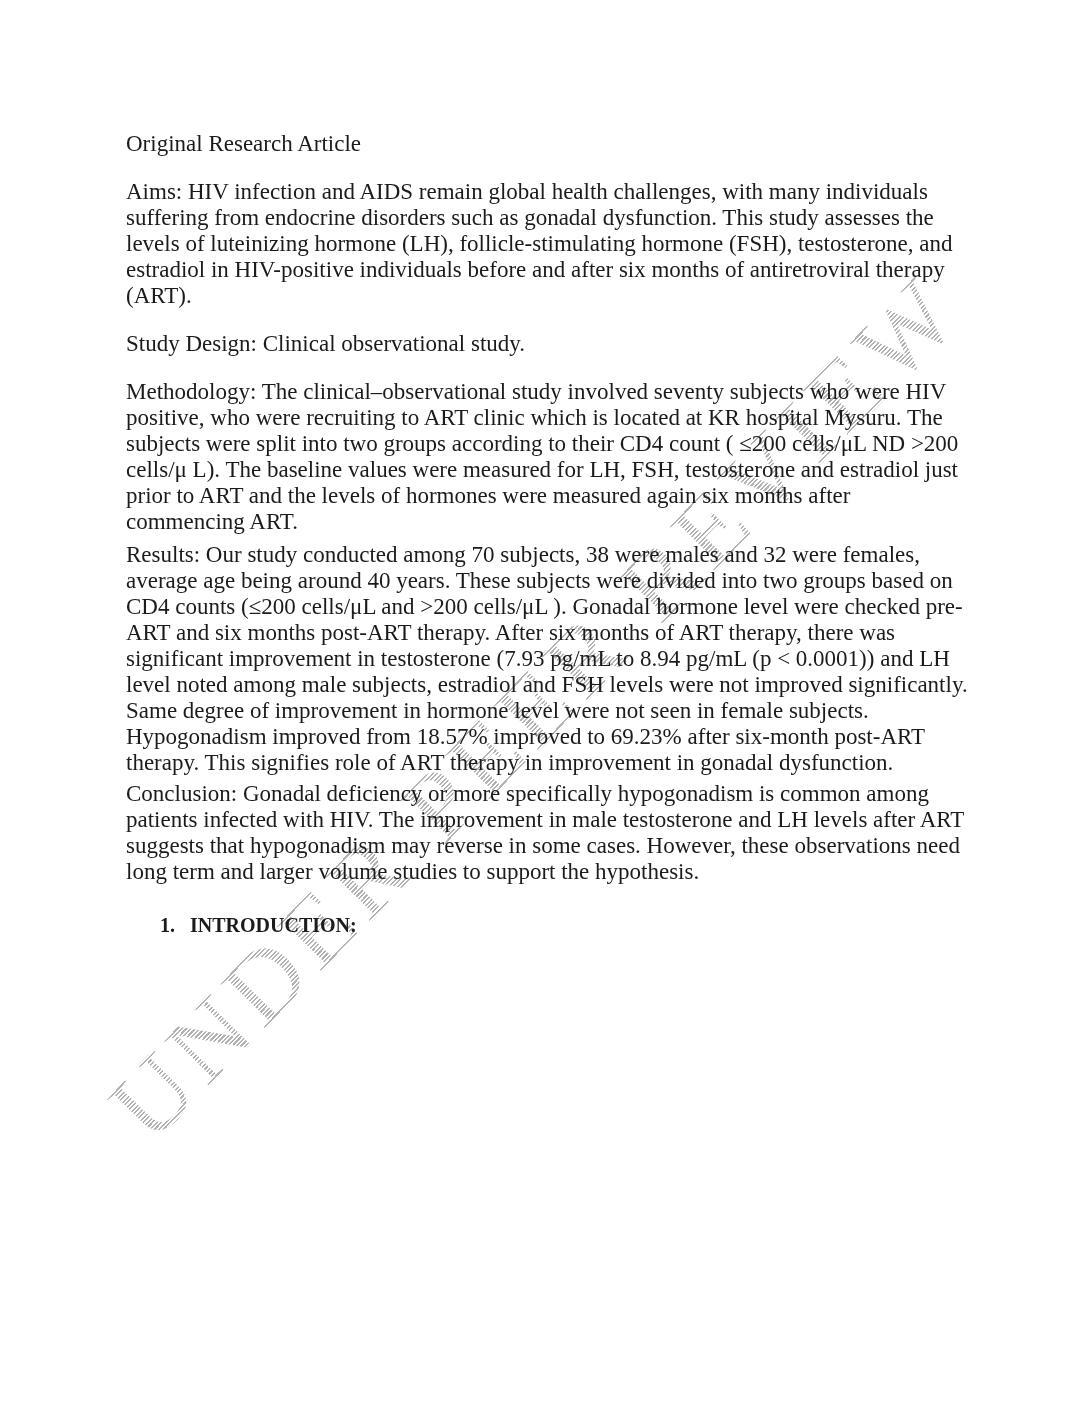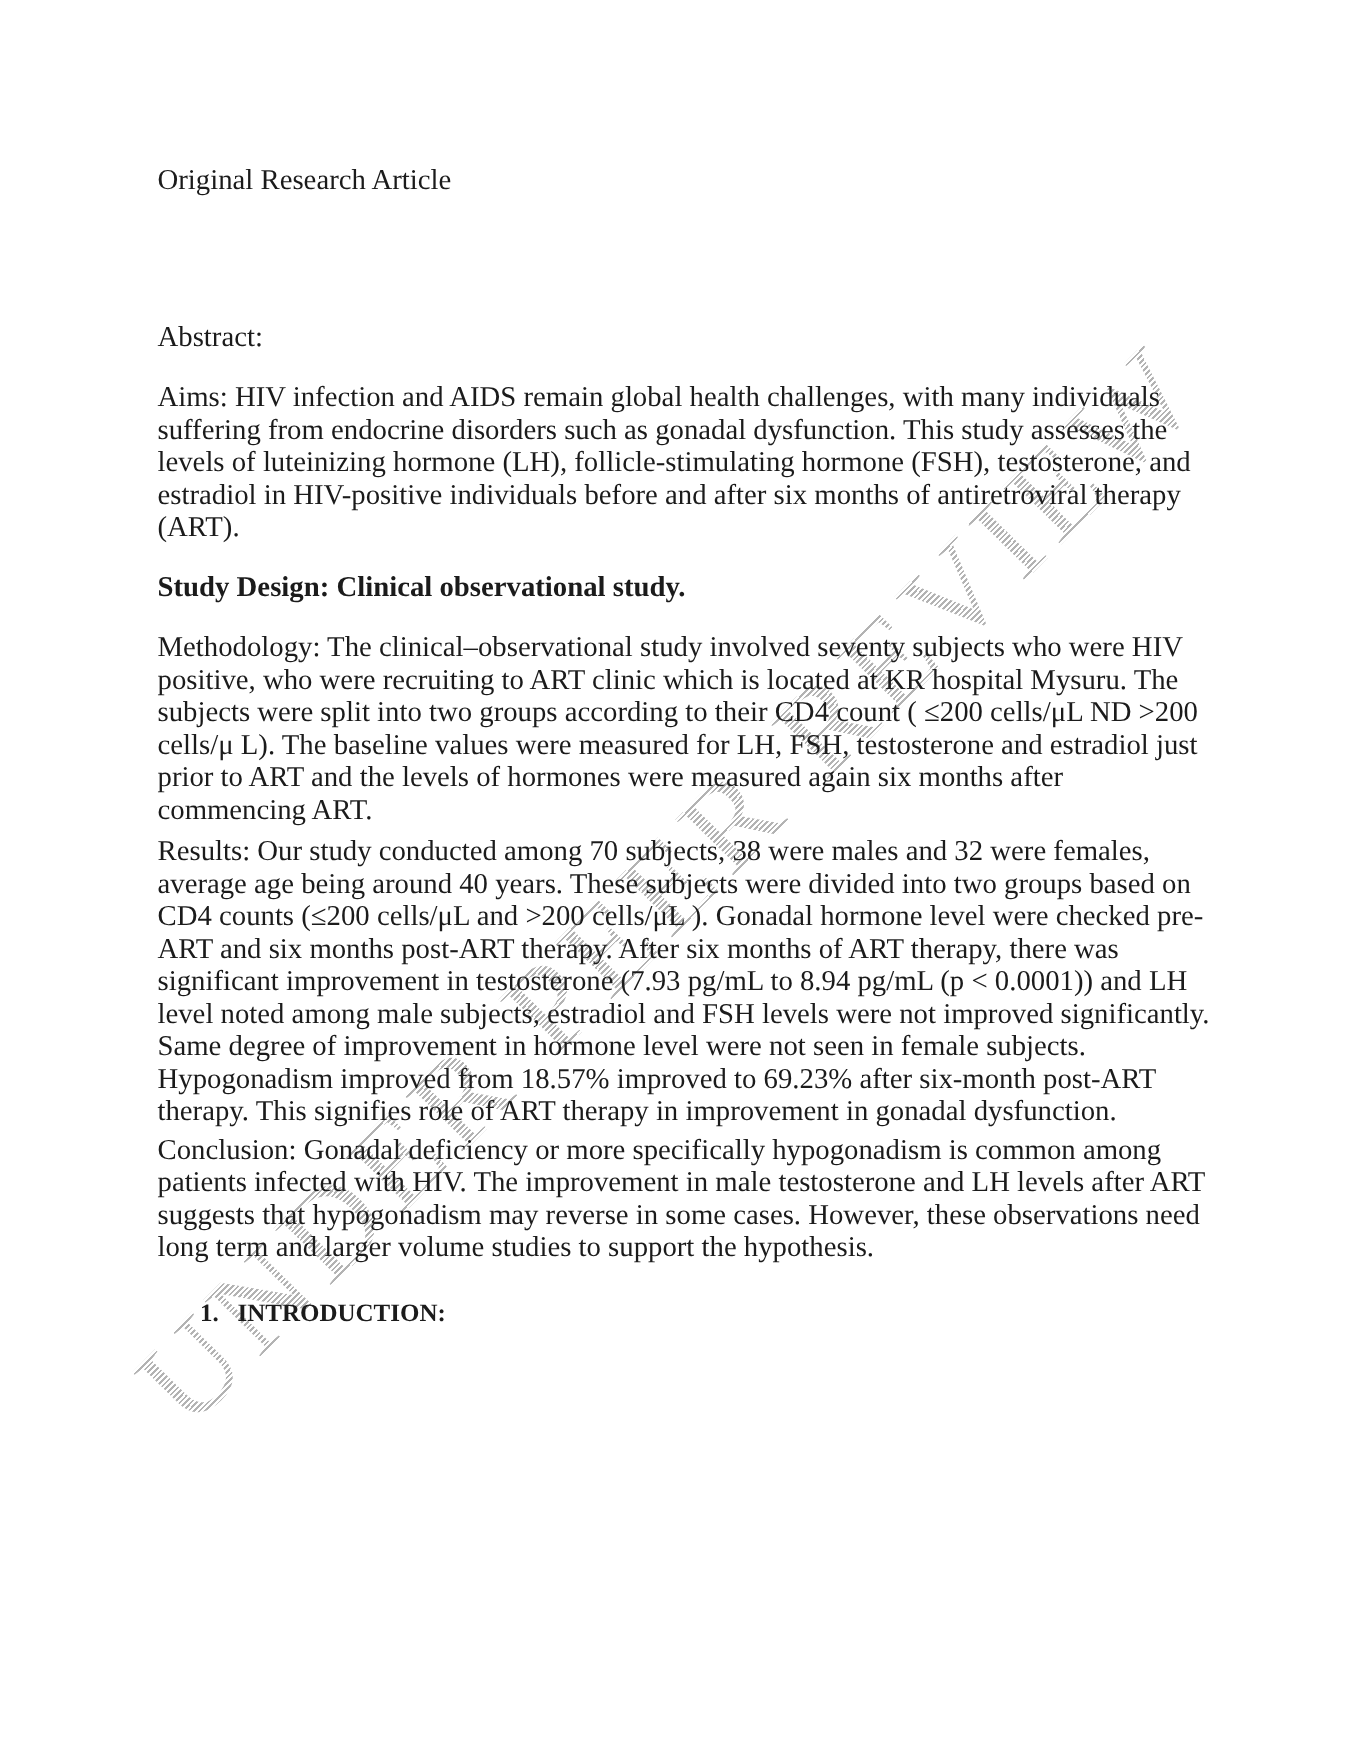--- a/index.html
+++ b/index.html
@@ -50,21 +50,21 @@
   .content p {
     margin: 0;
     font-size: 23px;
     line-height: 26px;
     text-align: left;
   }
   .article-type { margin-top: 131px !important; }
   .title        { margin-top: 50px !important; }
   .abstract-heading { margin-top: 100px !important; }
   .aims         { margin-top: 22px !important; }
-  .study-design { margin-top: 22px !important; font-weight: bold; }
+  .study-design { margin-top: 22px !important; }
   .place        { margin-top: 22px !important; }
   .methodology  { margin-top: 22px !important; }
   .results      { margin-top: 7px !important; }
   .conclusion   { margin-top: 5px !important; }
   .keywords     { margin-top: 18px !important; }
   .intro-heading {
     margin: 27px 0 0 34px;
     font-size: 20px;
     line-height: 26px;
     font-weight: bold;
@@ -80,21 +80,20 @@
 
 <div class="page">
 
   <div class="watermark">UNDER PEER REVIEW</div>
 
   <div class="content">
 
     <p class="article-type">Original Research Article</p>
 
 
-    <p class="abstract-heading">Abstract:</p>
 
     <p class="aims">Aims: HIV infection and AIDS remain global health challenges, with many individuals suffering from endocrine disorders such as gonadal dysfunction. This study assesses the levels of luteinizing hormone (LH), follicle-stimulating hormone (FSH), testosterone, and estradiol in HIV-positive individuals before and after six months of antiretroviral therapy (ART).</p>
 
     <p class="study-design">Study Design: Clinical observational study.</p>
 
 
     <p class="methodology">Methodology: The clinical–observational study involved seventy subjects who were HIV positive, who were recruiting to ART clinic which is located at KR hospital Mysuru. The subjects were split into two groups according to their CD4 count ( ≤200 cells/μL ND &gt;200 cells/μ L). The baseline values were measured for LH, FSH, testosterone and estradiol just prior to ART and the levels of hormones were measured again six months after commencing ART.</p>
 
     <p class="results">Results: Our study conducted among 70 subjects, 38 were males and 32 were females, average age being around 40 years. These subjects were divided into two groups based on CD4 counts (≤200 cells/μL and &gt;200 cells/μL ). Gonadal hormone level were checked pre-ART and six months post-ART therapy. After six months of ART therapy, there was significant improvement in testosterone (7.93 pg/mL to 8.94 pg/mL (p &lt; 0.0001)) and LH level noted among male subjects, estradiol and FSH levels were not improved significantly. Same degree of improvement in hormone level were not seen in female subjects. Hypogonadism improved from 18.57% improved to 69.23% after six-month post-ART therapy. This signifies role of ART therapy in improvement in gonadal dysfunction.</p>
 

